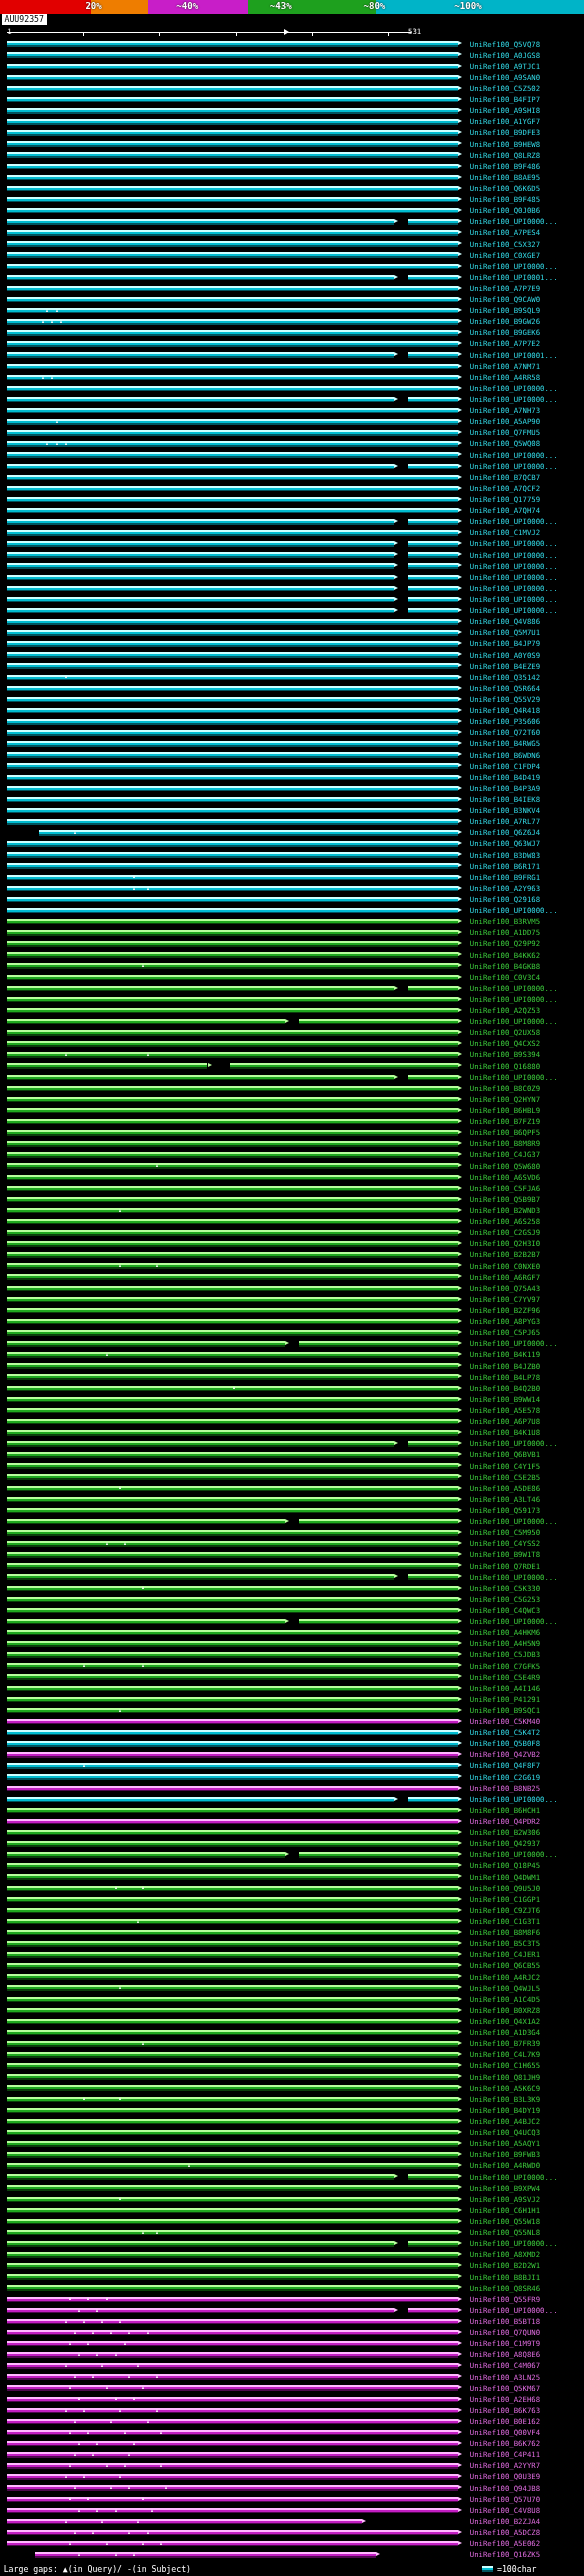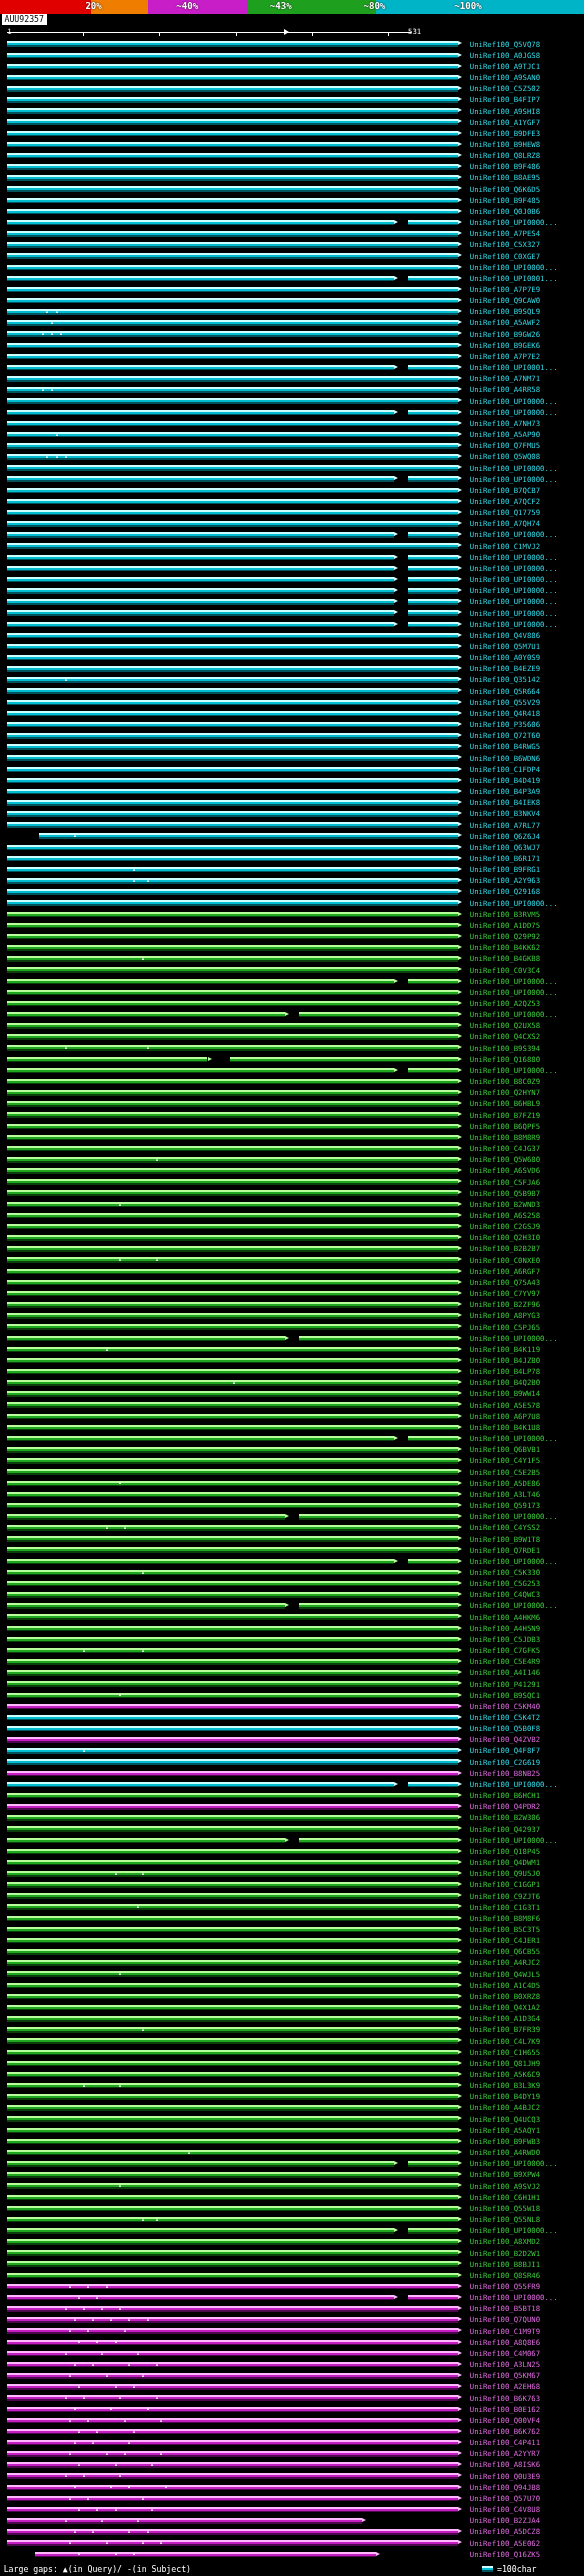--- a/index.html
+++ b/index.html
@@ -268,28 +268,20 @@
           <div class="arrow c" style="left: 458px;"></div>
           <div class="mark" style="left: 46px;"></div>
           <div class="mark" style="left: 56px;"></div>
         </div>
         <span class="lbl c">UniRef100_B9SQL9</span>
       </div>
       <div class="row">
         <div class="bar-area">
           <div class="seg c" style="left: 7.3px; width: 451px;"></div>
           <div class="arrow c" style="left: 458px;"></div>
-          <div class="mark" style="left: 51px;"></div>
-        </div>
-        <span class="lbl c">UniRef100_A5AWF2</span>
-      </div>
-      <div class="row">
-        <div class="bar-area">
-          <div class="seg c" style="left: 7.3px; width: 451px;"></div>
-          <div class="arrow c" style="left: 458px;"></div>
           <div class="mark" style="left: 42px;"></div>
           <div class="mark" style="left: 51px;"></div>
           <div class="mark" style="left: 60px;"></div>
         </div>
         <span class="lbl c">UniRef100_B9GW26</span>
       </div>
       <div class="row">
         <div class="bar-area">
           <div class="seg c" style="left: 7.3px; width: 451px;"></div>
           <div class="arrow c" style="left: 458px;"></div>
@@ -511,20 +503,27 @@
           <div class="seg c" style="left: 7.3px; width: 451px;"></div>
           <div class="arrow c" style="left: 458px;"></div>
         </div>
         <span class="lbl c">UniRef100_Q5M7U1</span>
       </div>
       <div class="row">
         <div class="bar-area">
           <div class="seg c" style="left: 7.3px; width: 451px;"></div>
           <div class="arrow c" style="left: 458px;"></div>
         </div>
+        <span class="lbl c">UniRef100_B4JP79</span>
+      </div>
+      <div class="row">
+        <div class="bar-area">
+          <div class="seg c" style="left: 7.3px; width: 451px;"></div>
+          <div class="arrow c" style="left: 458px;"></div>
+        </div>
         <span class="lbl c">UniRef100_A0Y0S9</span>
       </div>
       <div class="row">
         <div class="bar-area">
           <div class="seg c" style="left: 7.3px; width: 451px;"></div>
           <div class="arrow c" style="left: 458px;"></div>
         </div>
         <span class="lbl c">UniRef100_B4EZE9</span>
       </div>
       <div class="row">
@@ -633,20 +632,27 @@
           <div class="mark" style="left: 74px;"></div>
         </div>
         <span class="lbl c">UniRef100_Q6Z6J4</span>
       </div>
       <div class="row">
         <div class="bar-area">
           <div class="seg c" style="left: 7.3px; width: 451px;"></div>
           <div class="arrow c" style="left: 458px;"></div>
         </div>
         <span class="lbl c">UniRef100_Q63WJ7</span>
+      </div>
+      <div class="row">
+        <div class="bar-area">
+          <div class="seg c" style="left: 7.3px; width: 451px;"></div>
+          <div class="arrow c" style="left: 458px;"></div>
+        </div>
+        <span class="lbl c">UniRef100_B3DW83</span>
       </div>
       <div class="row">
         <div class="bar-area">
           <div class="seg c" style="left: 7.3px; width: 451px;"></div>
           <div class="arrow c" style="left: 458px;"></div>
         </div>
         <span class="lbl c">UniRef100_B6R171</span>
       </div>
       <div class="row">
         <div class="bar-area">
@@ -1080,20 +1086,27 @@
         <span class="lbl g">UniRef100_Q59173</span>
       </div>
       <div class="row">
         <div class="bar-area">
           <div class="seg g" style="left: 7.3px; width: 278px;"></div>
           <div class="arrow g" style="left: 285px;"></div>
           <div class="seg g" style="left: 299px; width: 159px;"></div>
           <div class="arrow g" style="left: 458px;"></div>
         </div>
         <span class="lbl g">UniRef100_UPI0000...</span>
+      </div>
+      <div class="row">
+        <div class="bar-area">
+          <div class="seg g" style="left: 7.3px; width: 451px;"></div>
+          <div class="arrow g" style="left: 458px;"></div>
+        </div>
+        <span class="lbl g">UniRef100_C5M950</span>
       </div>
       <div class="row">
         <div class="bar-area">
           <div class="seg g" style="left: 7.3px; width: 451px;"></div>
           <div class="arrow g" style="left: 458px;"></div>
           <div class="mark" style="left: 106px;"></div>
           <div class="mark" style="left: 124px;"></div>
         </div>
         <span class="lbl g">UniRef100_C4YSS2</span>
       </div>
@@ -1754,30 +1767,20 @@
       <div class="row">
         <div class="bar-area">
           <div class="seg m" style="left: 7.3px; width: 451px;"></div>
           <div class="arrow m" style="left: 458px;"></div>
           <div class="mark" style="left: 69px;"></div>
           <div class="mark" style="left: 106px;"></div>
           <div class="mark" style="left: 124px;"></div>
           <div class="mark" style="left: 160px;"></div>
         </div>
         <span class="lbl m">UniRef100_A2YYR7</span>
-      </div>
-      <div class="row">
-        <div class="bar-area">
-          <div class="seg m" style="left: 7.3px; width: 451px;"></div>
-          <div class="arrow m" style="left: 458px;"></div>
-          <div class="mark" style="left: 78px;"></div>
-          <div class="mark" style="left: 115px;"></div>
-          <div class="mark" style="left: 151px;"></div>
-        </div>
-        <span class="lbl m">UniRef100_A8ISK6</span>
       </div>
       <div class="row">
         <div class="bar-area">
           <div class="seg m" style="left: 7.3px; width: 451px;"></div>
           <div class="arrow m" style="left: 458px;"></div>
           <div class="mark" style="left: 65px;"></div>
           <div class="mark" style="left: 83px;"></div>
           <div class="mark" style="left: 119px;"></div>
         </div>
         <span class="lbl m">UniRef100_Q0U3E9</span>

